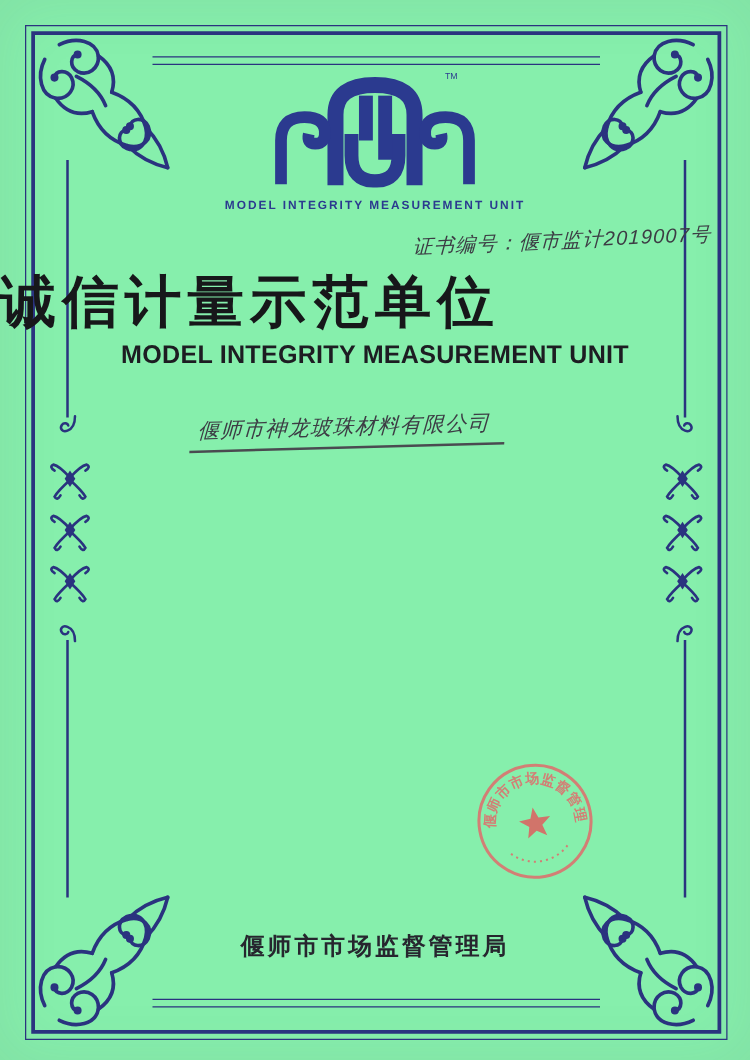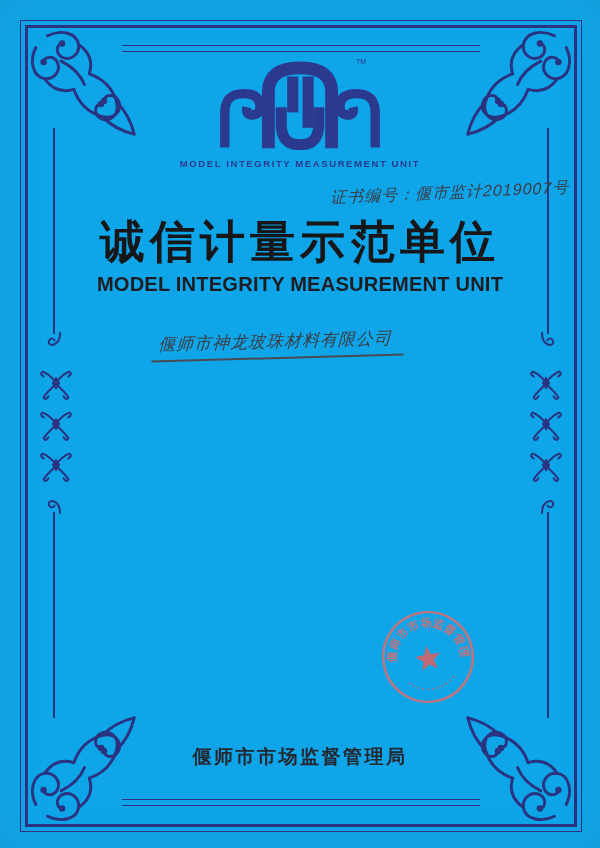--- a/index.html
+++ b/index.html
@@ -3,21 +3,21 @@
 <meta charset="utf-8">
 <style>
   html,body{margin:0;padding:0;}
   body{
     width:600px;height:848px;
     font-family:"Liberation Sans", sans-serif;
     background:#e9e8e6;
   }
   .page{
     position:relative;width:600px;height:848px;overflow:hidden;
-    background:#0ea5e9;
+    background:#86efac;
     box-shadow:inset 0 0 50px rgba(90,90,95,.10);
   }
   
   .frame-outer{
     position:absolute;left:20px;top:20px;right:18px;bottom:16px;
     border:1.4px solid #2a337f;pointer-events:none;
   }
   .frame-thick{
     position:absolute;left:25px;top:25px;right:23px;bottom:21px;
     border:3.6px solid #2a337f;pointer-events:none;
@@ -46,21 +46,21 @@
     color:#2b3a8f;
   }
   .tm{position:absolute;left:356px;top:58px;font-size:7px;color:#2b3a8f;}
   .certno{
     position:absolute;left:330px;top:183px;width:230px;
     font-style:italic;color:#3c3c44;font-size:16px;
     transform:rotate(-2.5deg) skewX(-4deg);
     white-space:nowrap;letter-spacing:1px;
   }
   .title-zh{
-    position:absolute;left:0;top:212px;width:600px;text-align:center;
+    position:absolute;left:0;top:212px;width:600px;text-align:left;
     font-family:"Liberation Serif", serif;
     font-size:45px;font-weight:bold;color:#17171a;letter-spacing:5px;
   }
   .title-en{
     position:absolute;left:0;top:272px;width:600px;text-align:center;
     font-size:20.5px;font-weight:bold;color:#1d1d22;letter-spacing:.2px;
     transform:scaleX(.98);
   }
   .company{
     position:absolute;left:152px;top:330px;width:240px;

